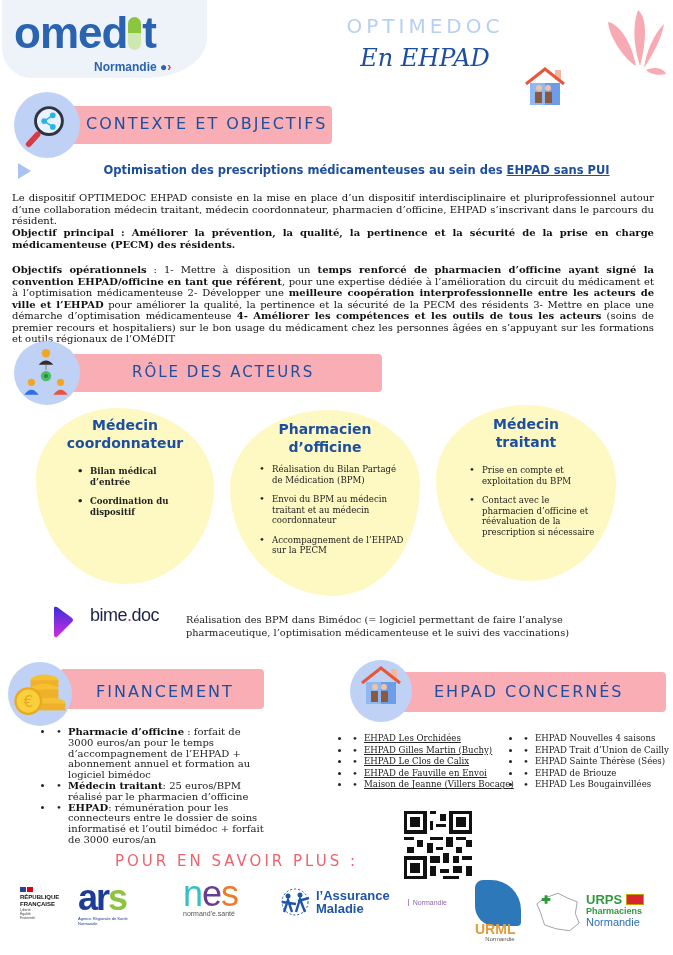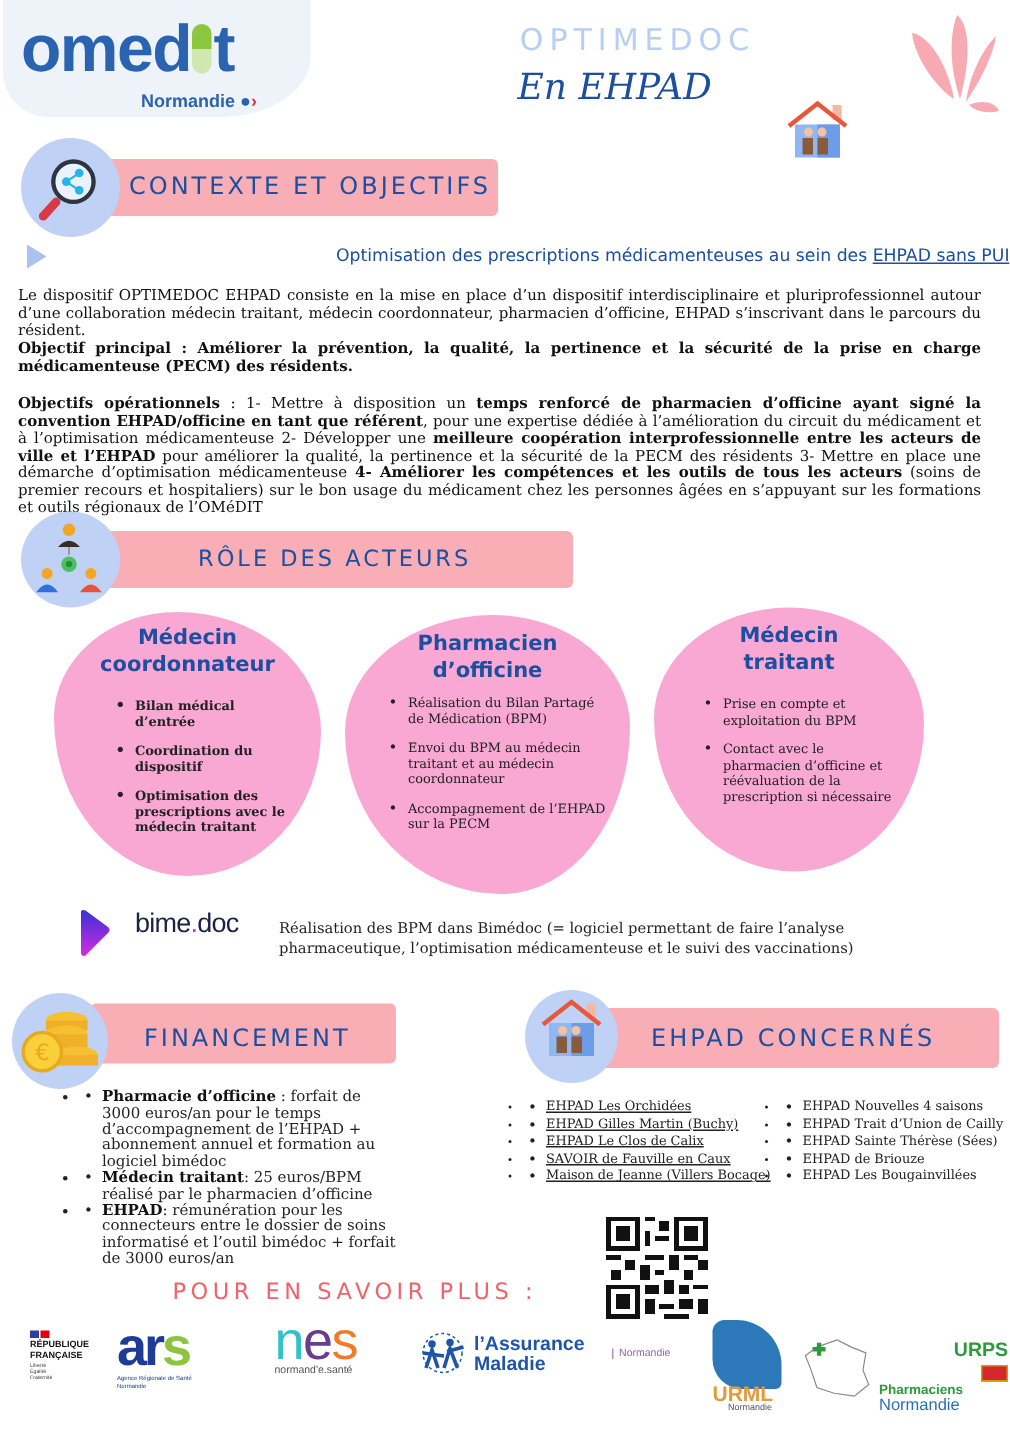--- a/index.html
+++ b/index.html
@@ -9,39 +9,39 @@
   .abs { position: absolute; }
 
   
   .logo-blob { left: 2px; top: 0; width: 205px; height: 78px; background: #eef3fa; border-radius: 0 0 60px 30px / 0 0 40px 30px; }
   .logo-text { left: 14px; top: 8px; font-family: "Liberation Sans", sans-serif; font-weight: bold; font-size: 44px; color: #2a63b0; letter-spacing: -1px; line-height: 50px; }
   .logo-text .pill { display: inline-block; width: 13px; height: 33px; border-radius: 7px; background: linear-gradient(#8cc63f 50%, #cfe8b0 50%); vertical-align: -2px; margin: 0 1px; }
   .logo-sub { left: 94px; top: 60px; font-family: "Liberation Sans", sans-serif; font-weight: bold; font-size: 12px; color: #2a63b0; }
   .logo-sub .dot1 { color: #2a63b0; } .logo-sub .dot2 { color: #e0303a; }
 
   .title-main { left: 345px; top: 14px; width: 160px; text-align: center; font-family: "DejaVu Sans", sans-serif; font-size: 20px; letter-spacing: 4px; color: #b7cff3; }
-  .title-sub { left: 345px; top: 44px; width: 160px; text-align: left; font-family: "DejaVu Serif", serif; font-style: italic; font-size: 24px; color: #1c4fa0; }
+  .title-sub { left: 345px; top: 44px; width: 160px; text-align: center; font-family: "DejaVu Serif", serif; font-style: italic; font-size: 24px; color: #1c4fa0; }
 
   .splash { left: 588px; top: 8px; width: 80px; height: 70px; }
   .house-top { left: 522px; top: 66px; width: 46px; height: 40px; }
 
   
   .sec-band { background: #f8aeb4; border-radius: 4px; }
   .sec-title { font-family: "DejaVu Sans", sans-serif; color: #1c4fa0; letter-spacing: 2px; }
   .sec-circle { border-radius: 50%; background: #bfd2f6; }
 
   
   .tri { left: 18px; top: 163px; width: 0; height: 0; border-top: 8px solid transparent; border-bottom: 8px solid transparent; border-left: 13px solid #a9c2f0; }
-  .lead { left: 0; top: 163px; width: 673px; text-align: right; font-family: "DejaVu Sans", sans-serif; font-weight: normal; font-size: 11.5px; color: #1c4fa0; padding-left: 40px; }
+  .lead { left: 0; top: 163px; width: 673px; text-align: center; font-family: "DejaVu Sans", sans-serif; font-weight: bold; font-size: 11.5px; color: #1c4fa0; padding-left: 40px; }
   .lead a { color: #1c4fa0; text-decoration: underline; }
   .para { left: 12px; width: 642px; font-size: 10px; line-height: 11.5px; text-align: justify; color: #111; }
   .para b { font-weight: bold; }
 
   
-  .blob { background: #f9a8d4; }
+  .blob { background: #fef9c3; }
   .blob-title { font-family: "DejaVu Sans", sans-serif; font-weight: bold; font-size: 14px; color: #1c4fa0; text-align: center; line-height: 18px; }
   .blob ul, .list ul { list-style: none; }
   .bl { font-size: 8.6px; line-height: 10.5px; position: relative; padding-left: 16px; margin-bottom: 9px; color: #222; }
   .bl::before { content: "•"; position: absolute; left: 3px; top: 0; font-size: 10px; }
 
   
   .bime-logo { left: 52px; top: 606px; width: 22px; height: 32px; }
   .bime-word { left: 90px; top: 605px; font-family: "Liberation Sans", sans-serif; font-size: 18px; color: #1d2247; letter-spacing: -0.5px; }
   .bime-word .dot { color: #b036e0; }
   .bime-text { left: 186px; top: 613px; width: 420px; font-size: 9.8px; line-height: 13px; color: #222; }
@@ -129,21 +129,20 @@
 <div class="abs sec-title" style="left:132px; top:363px; font-size:15px;">RÔLE DES ACTEURS</div>
 
 <div class="abs blob" style="left:36px; top:408px; width:178px; height:176px; border-radius: 46% 54% 50% 50% / 40% 45% 55% 60%;">
   <div class="blob-title" style="margin-top:8px;">
     <div>Médecin</div>
     <div>coordonnateur</div>
   </div>
   <ul style="margin:14px 0 0 38px; width:120px;font-weight:bold;">
     <li class="bl">Bilan médical d’entrée</li>
     <li class="bl">Coordination du dispositif</li>
-    <li class="bl">Optimisation des prescriptions avec le médecin traitant</li>
   </ul>
 </div>
 
 <div class="abs blob" style="left:230px; top:410px; width:190px; height:186px; border-radius: 52% 48% 45% 55% / 42% 40% 60% 58%;">
   <div class="blob-title" style="margin-top:10px;">
     <div>Pharmacien</div>
     <div>d’officine</div>
   </div>
   <ul style="margin:8px 0 0 26px; width:150px;">
     <li class="bl">Réalisation du Bilan Partagé de Médication (BPM)</li>
@@ -206,21 +205,21 @@
     <circle cx="26" cy="22" r="3" fill="#f2c2a3"></circle>
   <rect x="13" y="26" width="7" height="11" fill="#8a5a3c"></rect>
     <rect x="23" y="26" width="7" height="11" fill="#8a5a3c"></rect>
 </svg>
 <div class="abs sec-title" style="left:434px; top:682px; font-size:16px;">EHPAD CONCERNÉS</div>
 
 <ul class="abs ehpad-col" style="left:350px; top:733px;text-decoration:underline;">
   <li class="el">EHPAD Les Orchidées</li>
   <li class="el">EHPAD Gilles Martin (Buchy)</li>
   <li class="el">EHPAD Le Clos de Calix</li>
-  <li class="el">SAVOIR de Fauville en Caux</li>
+  <li class="el">EHPAD de Fauville en Envoi</li>
   <li class="el">Maison de Jeanne (Villers Bocage)</li>
 </ul>
 <ul class="abs ehpad-col" style="left:521px; top:733px;">
   <li class="el">EHPAD Nouvelles 4 saisons</li>
   <li class="el">EHPAD Trait d’Union de Cailly</li>
   <li class="el">EHPAD Sainte Thérèse  (Sées)</li>
   <li class="el">EHPAD de Briouze</li>
   <li class="el">EHPAD Les Bougainvillées</li>
 </ul>
 
@@ -304,19 +303,19 @@
   <div style="font-size:14px; font-weight:bold; color:#e39a3a; line-height:14px; margin-top:-4px;">URML</div>
   <div style="font-size:6px; color:#555; text-align:center;">Normandie</div>
 </div>
 
 <svg class="abs" viewBox="0 0 50 45" style="left:535px; top:890px; width:48px; height:44px;">
   <path d="M10 8 L24 3 L34 8 L44 12 L42 24 L46 34 L36 42 L22 40 L10 36 L6 24 L2 14Z" fill="#fff" stroke="#888" stroke-width="0.8"></path>
   <path d="M10 5 h3 v3 h3 v3 h-3 v3 h-3 v-3 h-3 v-3 h3z" fill="#2e9a3e"></path>
 </svg>
 
 <div class="abs lg" style="left:586px; top:893px; width:86px;">
-  <div style="display:flex; align-items:flex-end; gap:4px;flex-direction:column;">
+  <div style="display:flex; align-items:center; gap:4px;">
     <span style="font-size:13px; font-weight:bold; color:#2e9a3e; line-height:13px;">URPS</span>
     <span style="display:inline-block; width:18px; height:11px; background:#d7262d; border:1px solid #c8a000;"></span>
   </div>
   <div style="font-size:9px; font-weight:bold; color:#2e9a3e; line-height:10px;">Pharmaciens</div>
   <div style="font-size:11px; color:#2a6ebb; line-height:12px;">Normandie</div>
 </div>
 
 </body></html>

